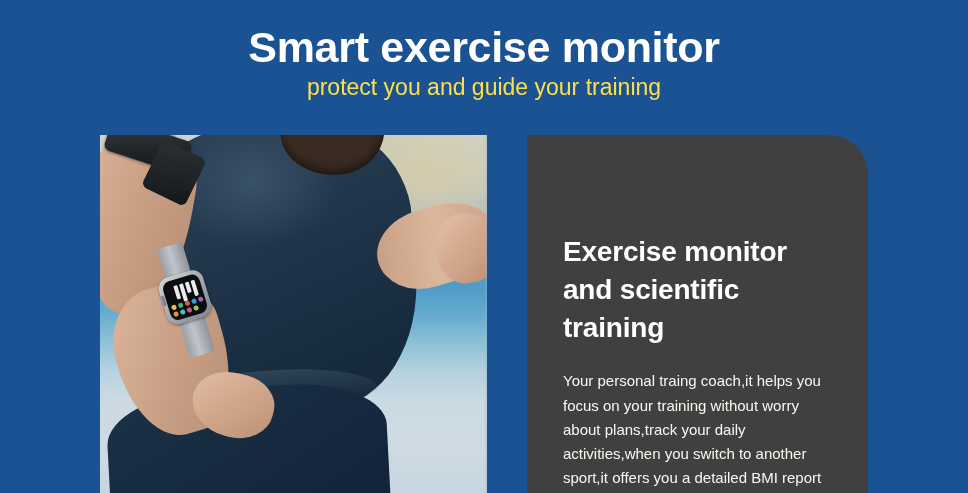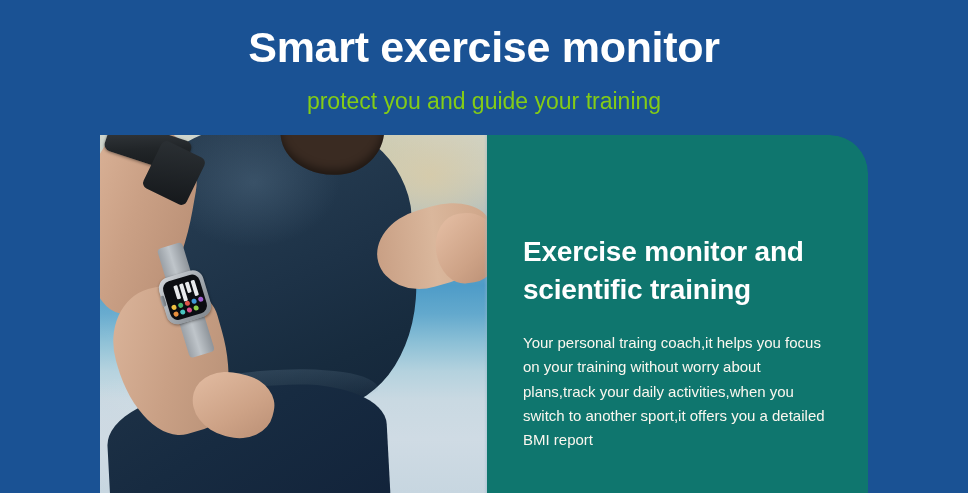--- a/index.html
+++ b/index.html
@@ -24,23 +24,23 @@
   .header-title {
     font-size:43px;
     font-weight:bold;
     color:#ffffff;
     letter-spacing:-0.3px;
     line-height:1.08;
   }
   .header-subtitle {
     font-size:23px;
     font-weight:normal;
-    color:#84cc16;
+    color:#fde047;
     line-height:1.25;
-    margin-top:17px;
+    margin-top:3px;
   }
 
   
   .card {
     position:absolute;
     left:100px; top:135px;
     width:768px; height:358px;
     display:flex;
     border-top-right-radius:38px;
     overflow:hidden;
@@ -228,24 +228,25 @@
 
   
   .photo-edge {
     position:absolute; right:0; top:0; width:3px; height:100%;
     background:linear-gradient(90deg, rgba(120,160,185,0), rgba(150,180,200,0.4));
   }
 
   
   .panel {
     flex:1 1 auto;
-    background:#0f766e;
+    background:#404040;
     border-top-right-radius:38px;
     padding:98px 34px 0 36px;
     position:relative;
+    margin-left:40px;
   }
   .panel-heading {
     font-size:28px;
     font-weight:bold;
     color:#ffffff;
     line-height:1.36;
     letter-spacing:-0.2px;
     max-width:310px;
   }
   .panel-body {

